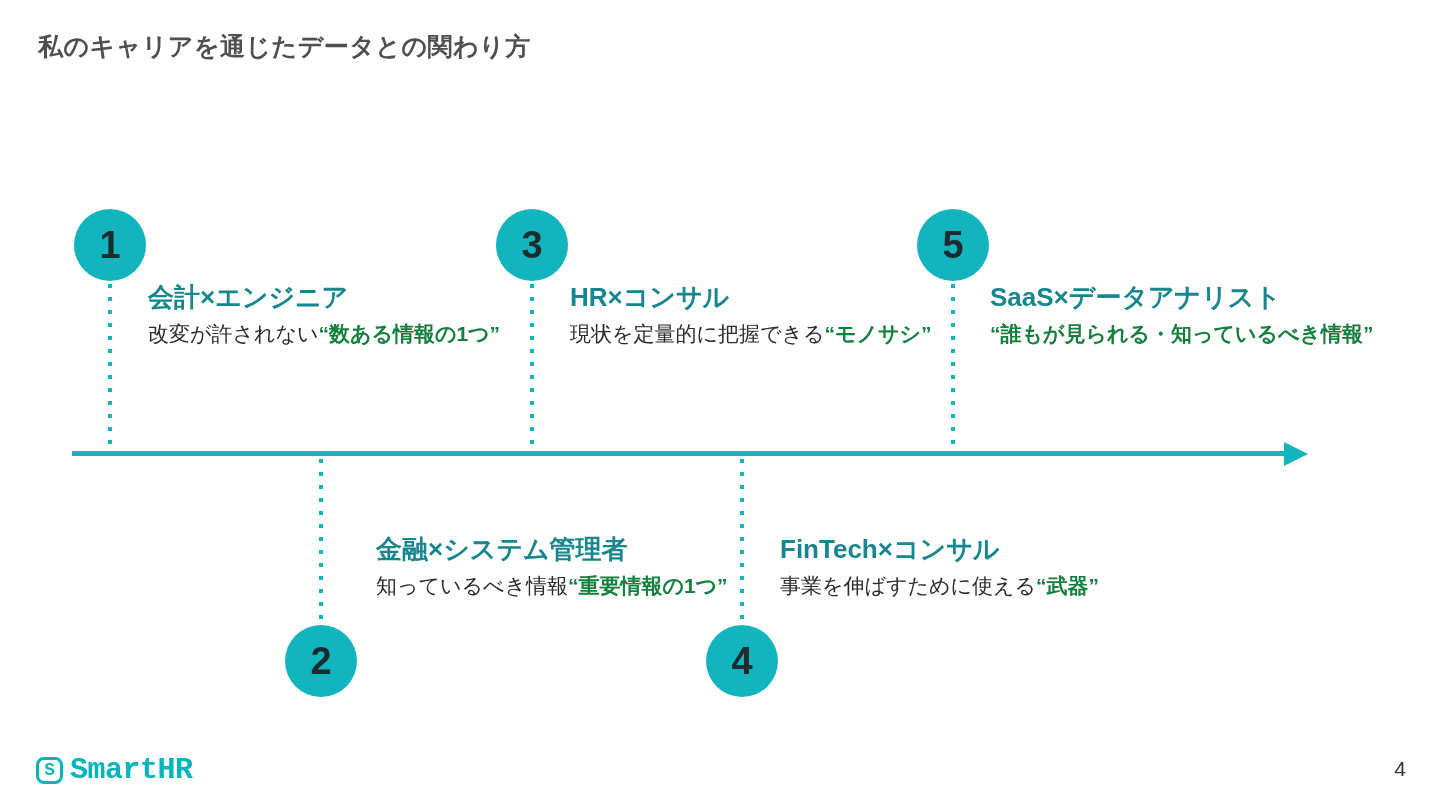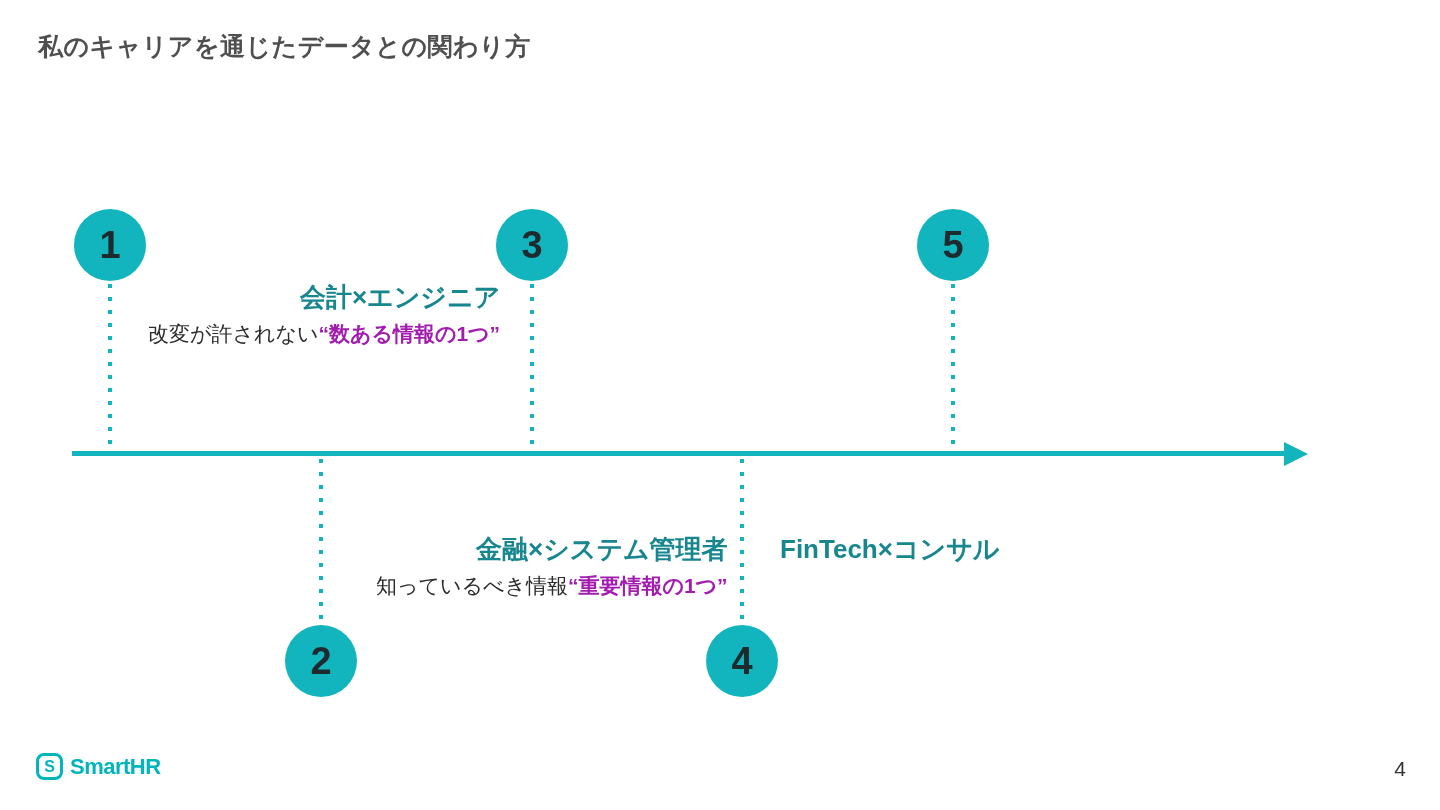--- a/index.html
+++ b/index.html
@@ -60,38 +60,37 @@
   
   .item-text{position:absolute;white-space:nowrap;}
   .i1-text{left:148px;top:283px;}
   .i2-text{left:376px;top:535px;}
   .i3-text{left:570px;top:283px;}
   .i4-text{left:780px;top:535px;}
   .i5-text{left:990px;top:283px;}
   .item-heading{
     font-size:26px;font-weight:700;color:var(--teal-dark);
     line-height:1.15;
-    text-align:right;
   }
   .item-desc{
     margin-top:8px;font-size:21px;color:var(--text-dark);line-height:1.2;
   }
-  .item-desc .desc-bold{font-weight:700;color:#a21caf;}
+  .item-desc .desc-bold{font-weight:700;color:#15803d;}
 
   
   .logo{
     position:absolute;left:36px;top:753px;
     display:flex;align-items:center;gap:7px;color:var(--logo-teal);
   }
   .logo-badge{
     width:27px;height:27px;border:3px solid var(--logo-teal);border-radius:8px;
     display:flex;align-items:center;justify-content:center;
     font-size:16px;font-weight:700;
   }
-  .logo-text{font-size:22px;font-weight:700;letter-spacing:-0.5px;}
+  .logo-text{font-size:30px;font-weight:700;letter-spacing:-0.5px;font-family:Liberation Mono, monospace;}
   .page-num{
     position:absolute;left:1380px;top:757px;width:40px;text-align:center;
     font-size:21px;color:#333333;
   }
 </style>
 </head>
 <body>
 
 <div class="slide">
 
@@ -110,30 +109,37 @@
   <div class="circle i2-circle">2</div>
   <div class="connector i2-conn"></div>
   <div class="item-text i2-text">
     <div class="item-heading">金融×システム管理者</div>
     <div class="item-desc"><span>知っているべき情報</span><span class="desc-bold">“重要情報の1つ”</span></div>
   </div>
 
   <div class="circle i3-circle">3</div>
   <div class="connector i3-conn"></div>
   <div class="item-text i3-text">
+    <div class="item-heading">HR×コンサル</div>
+    <div class="item-desc"><span>現状を定量的に把握できる</span><span class="desc-bold">“モノサシ”</span></div>
   </div>
 
   <div class="circle i4-circle">4</div>
   <div class="connector i4-conn"></div>
   <div class="item-text i4-text">
     <div class="item-heading">FinTech×コンサル</div>
+    <div class="item-desc"><span>事業を伸ばすために使える</span><span class="desc-bold">“武器”</span></div>
   </div>
 
   <div class="circle i5-circle">5</div>
   <div class="connector i5-conn"></div>
+  <div class="item-text i5-text">
+    <div class="item-heading">SaaS×データアナリスト</div>
+    <div class="item-desc"><span></span><span class="desc-bold">“誰もが見られる・知っているべき情報”</span></div>
+  </div>
 
   <div class="logo">
     <span class="logo-badge">
         <span>S</span>
       </span>
     <span class="logo-text">SmartHR</span>
   </div>
   <div class="page-num">4</div>
 
 </div>

